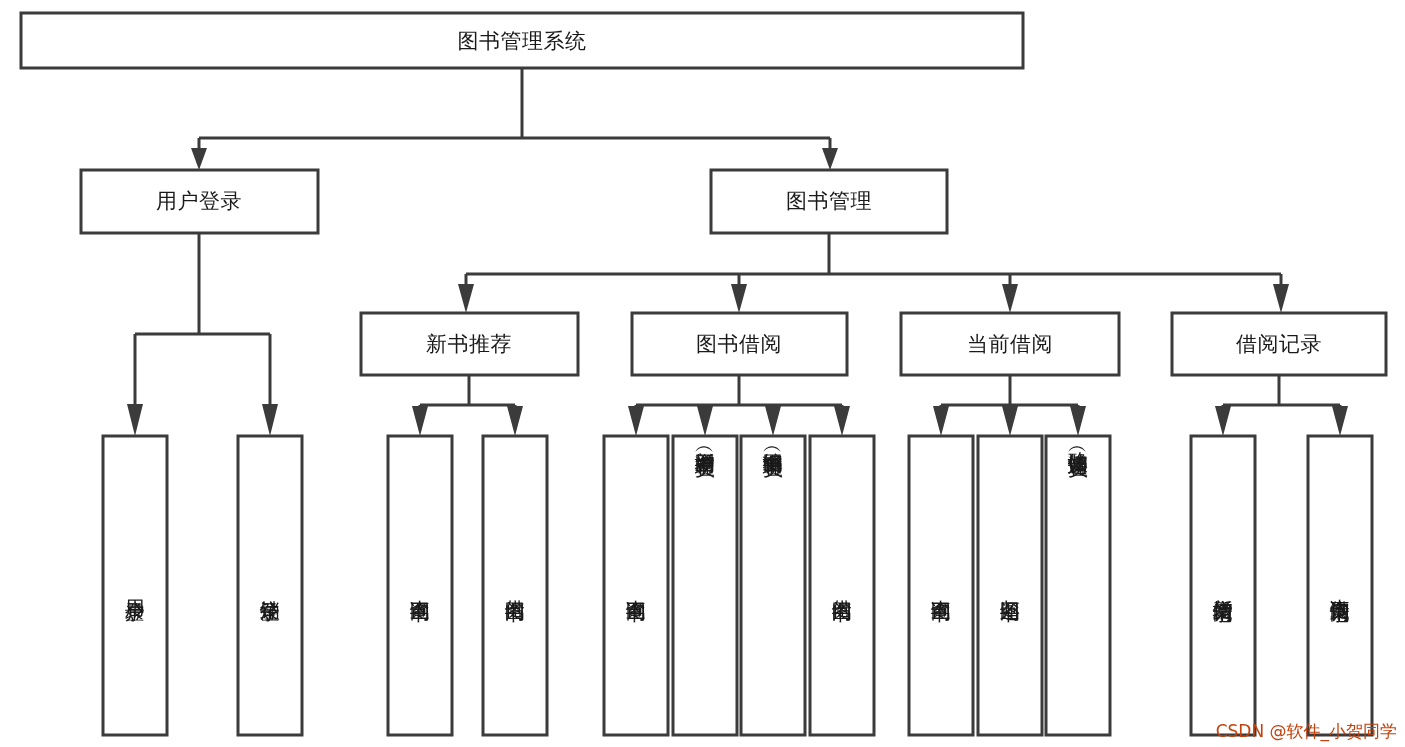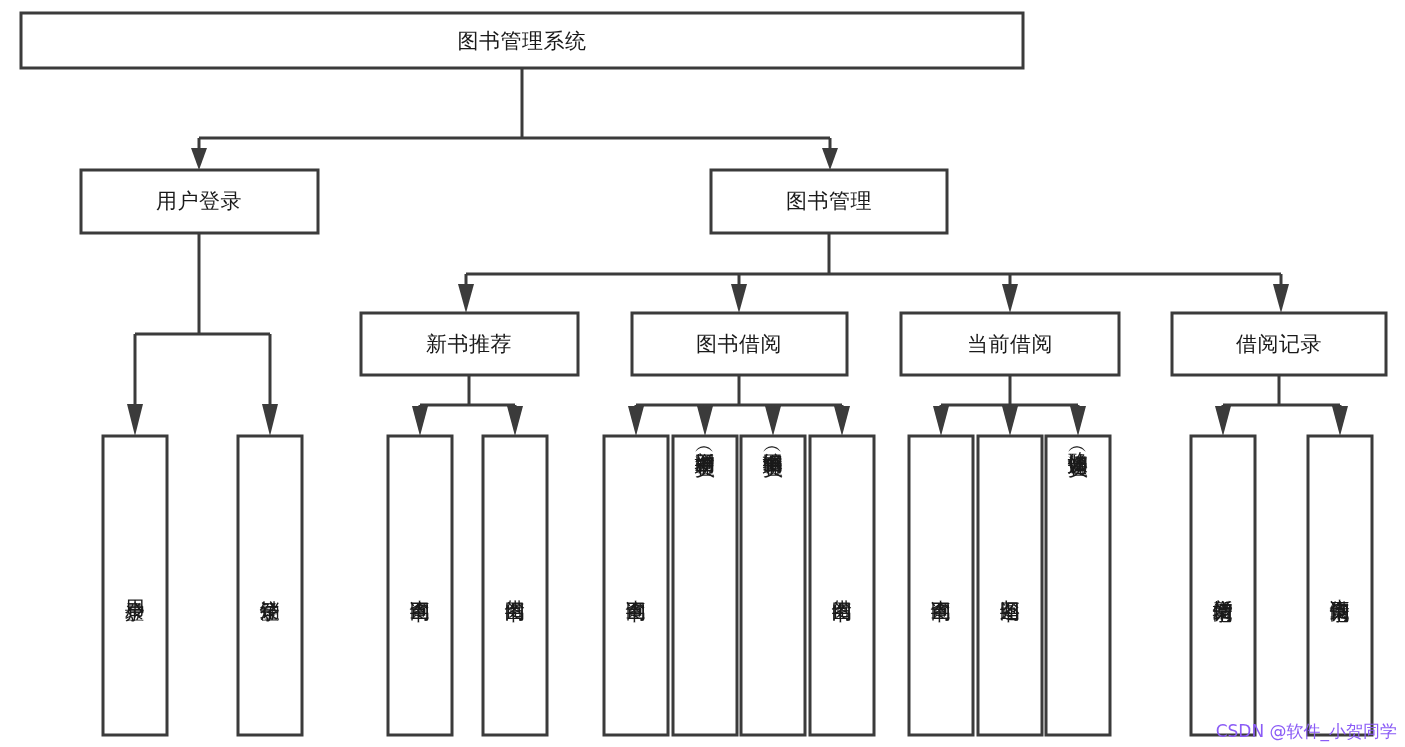--- a/index.html
+++ b/index.html
@@ -67,21 +67,21 @@
     letter-spacing: 1px;
     white-space: nowrap;
     text-align: center;
   }
   .watermark {
     position: absolute;
     right: 8px;
     bottom: 4px;
     font-family: "DejaVu Sans", "Liberation Sans", sans-serif;
     font-size: 17px;
-    color: #8b5cf6;
+    color: #c2410c;
     white-space: nowrap;
   }
 </style>
 </head>
 <body>
 
 <div id="diagram-root">
 
   <svg class="diagram-canvas" viewBox="0 0 1405 747" xmlns="http://www.w3.org/2000/svg">
 

